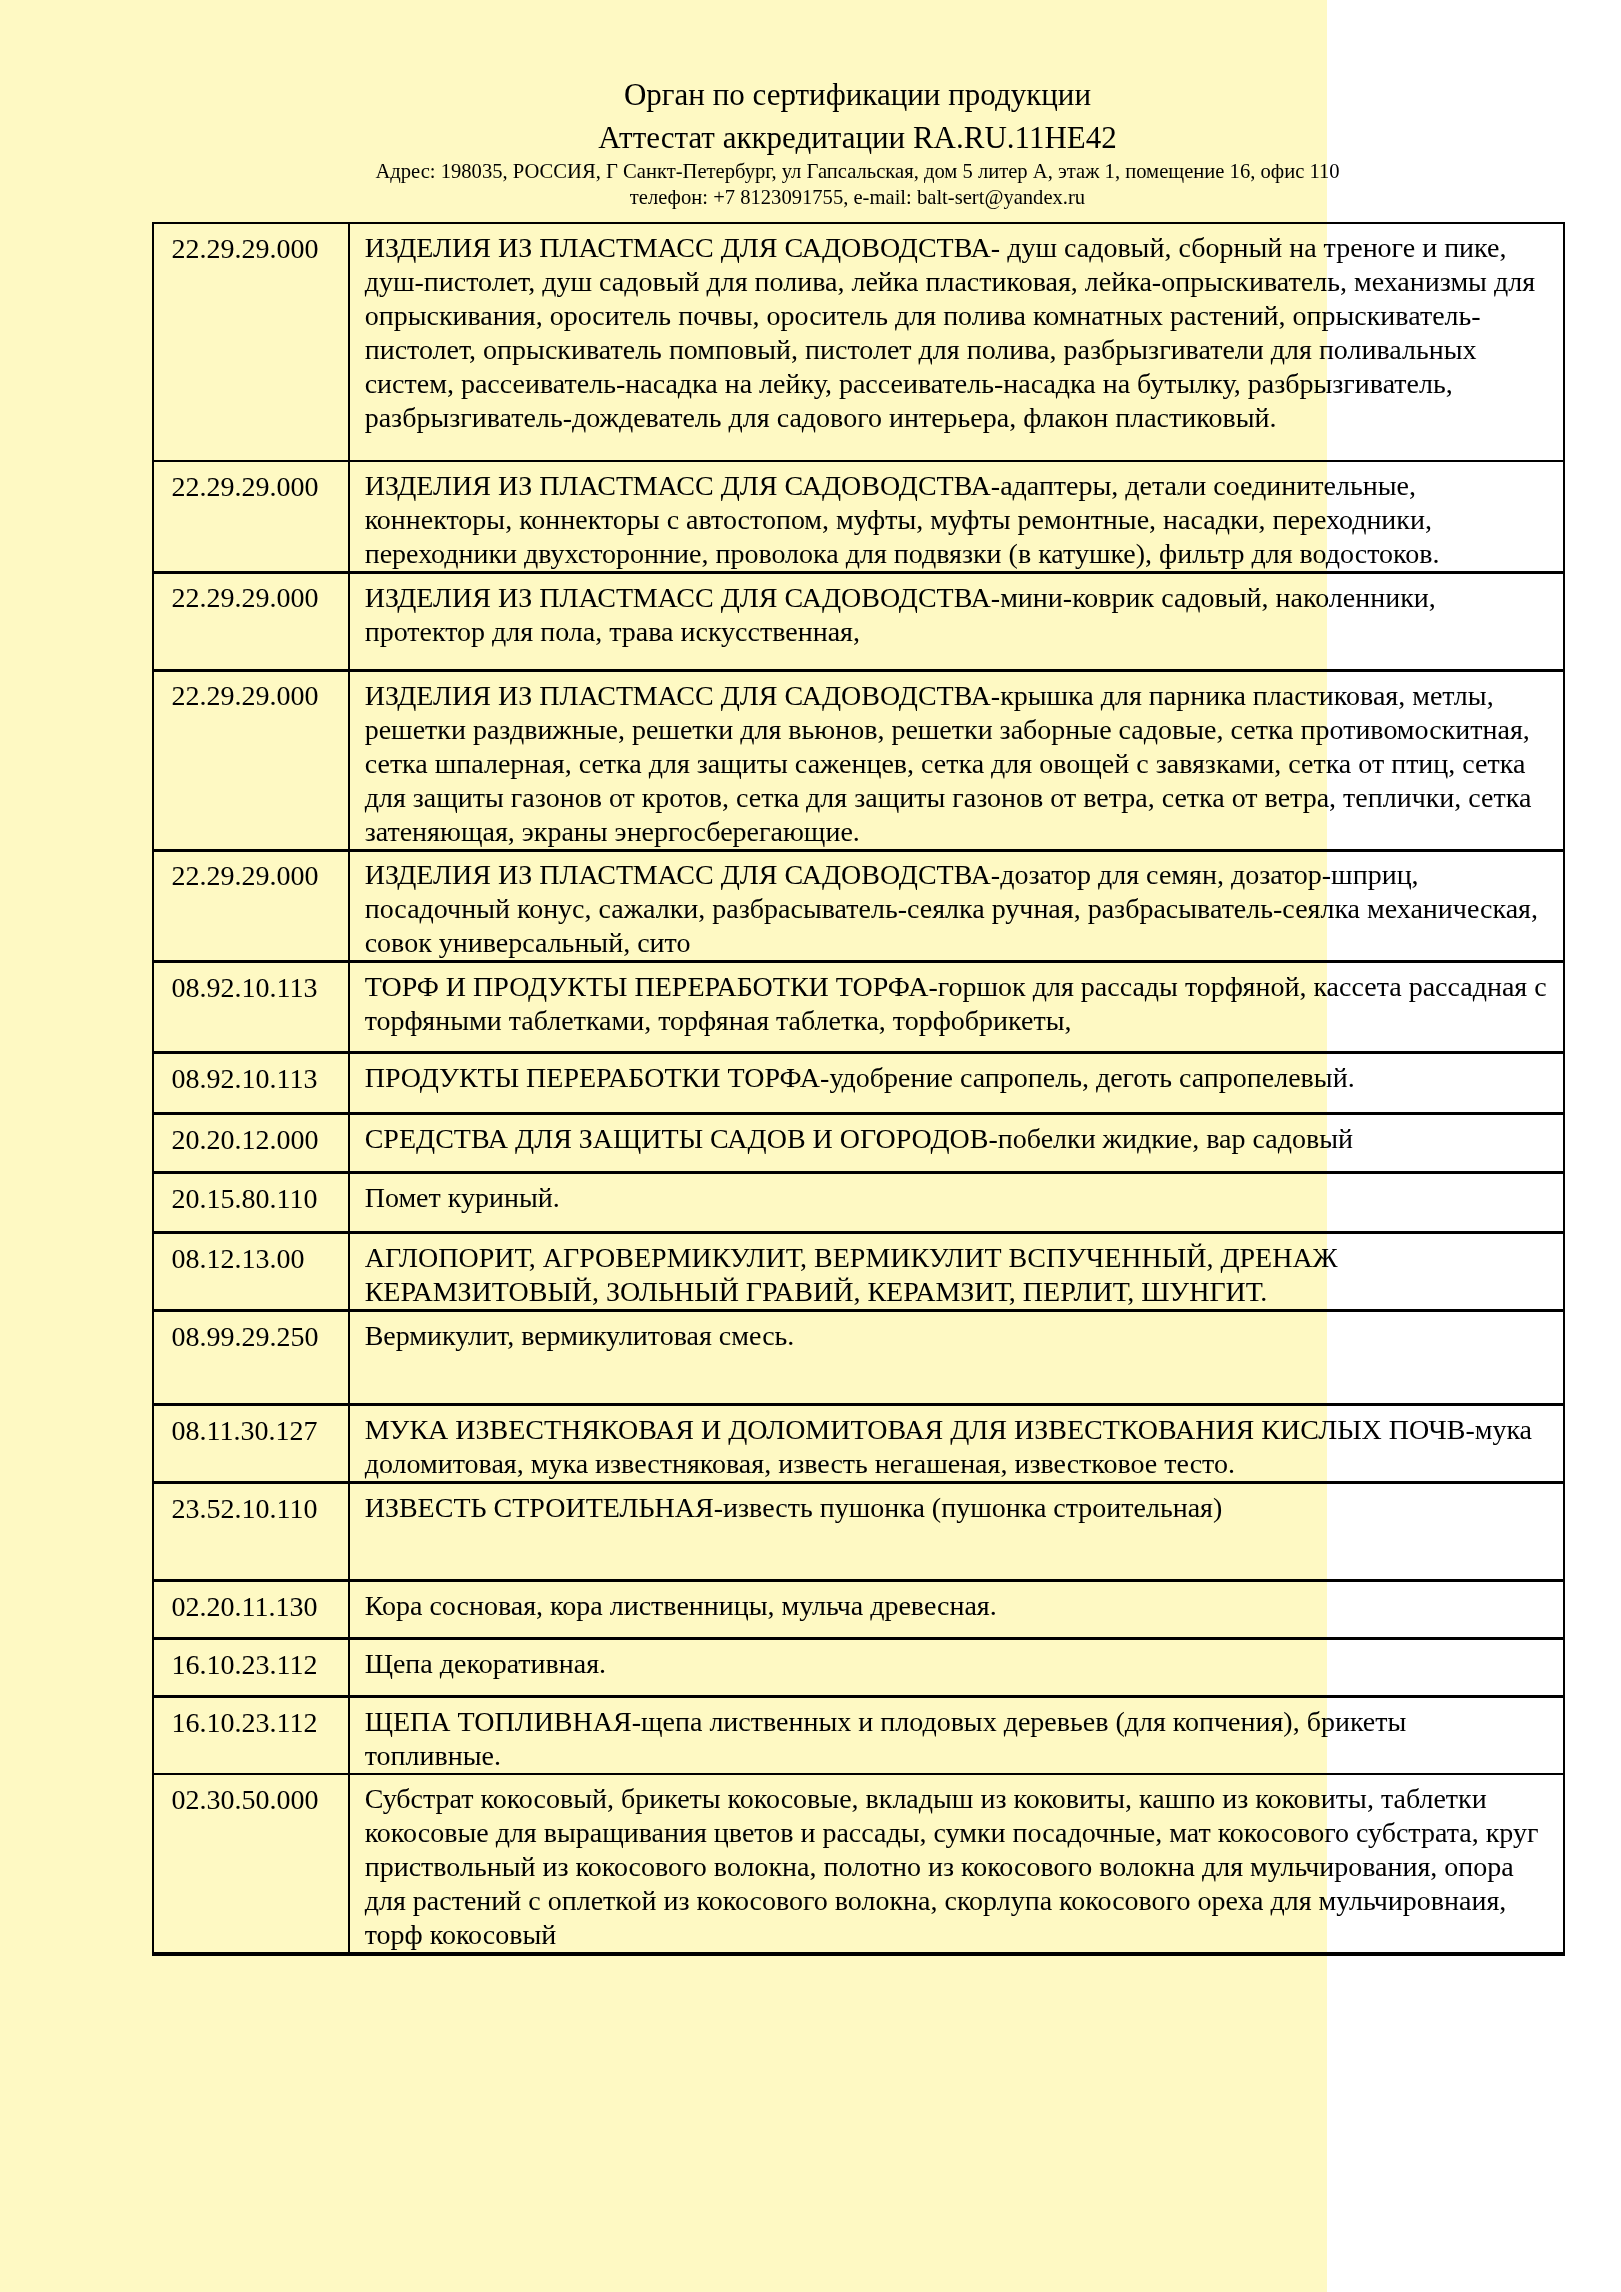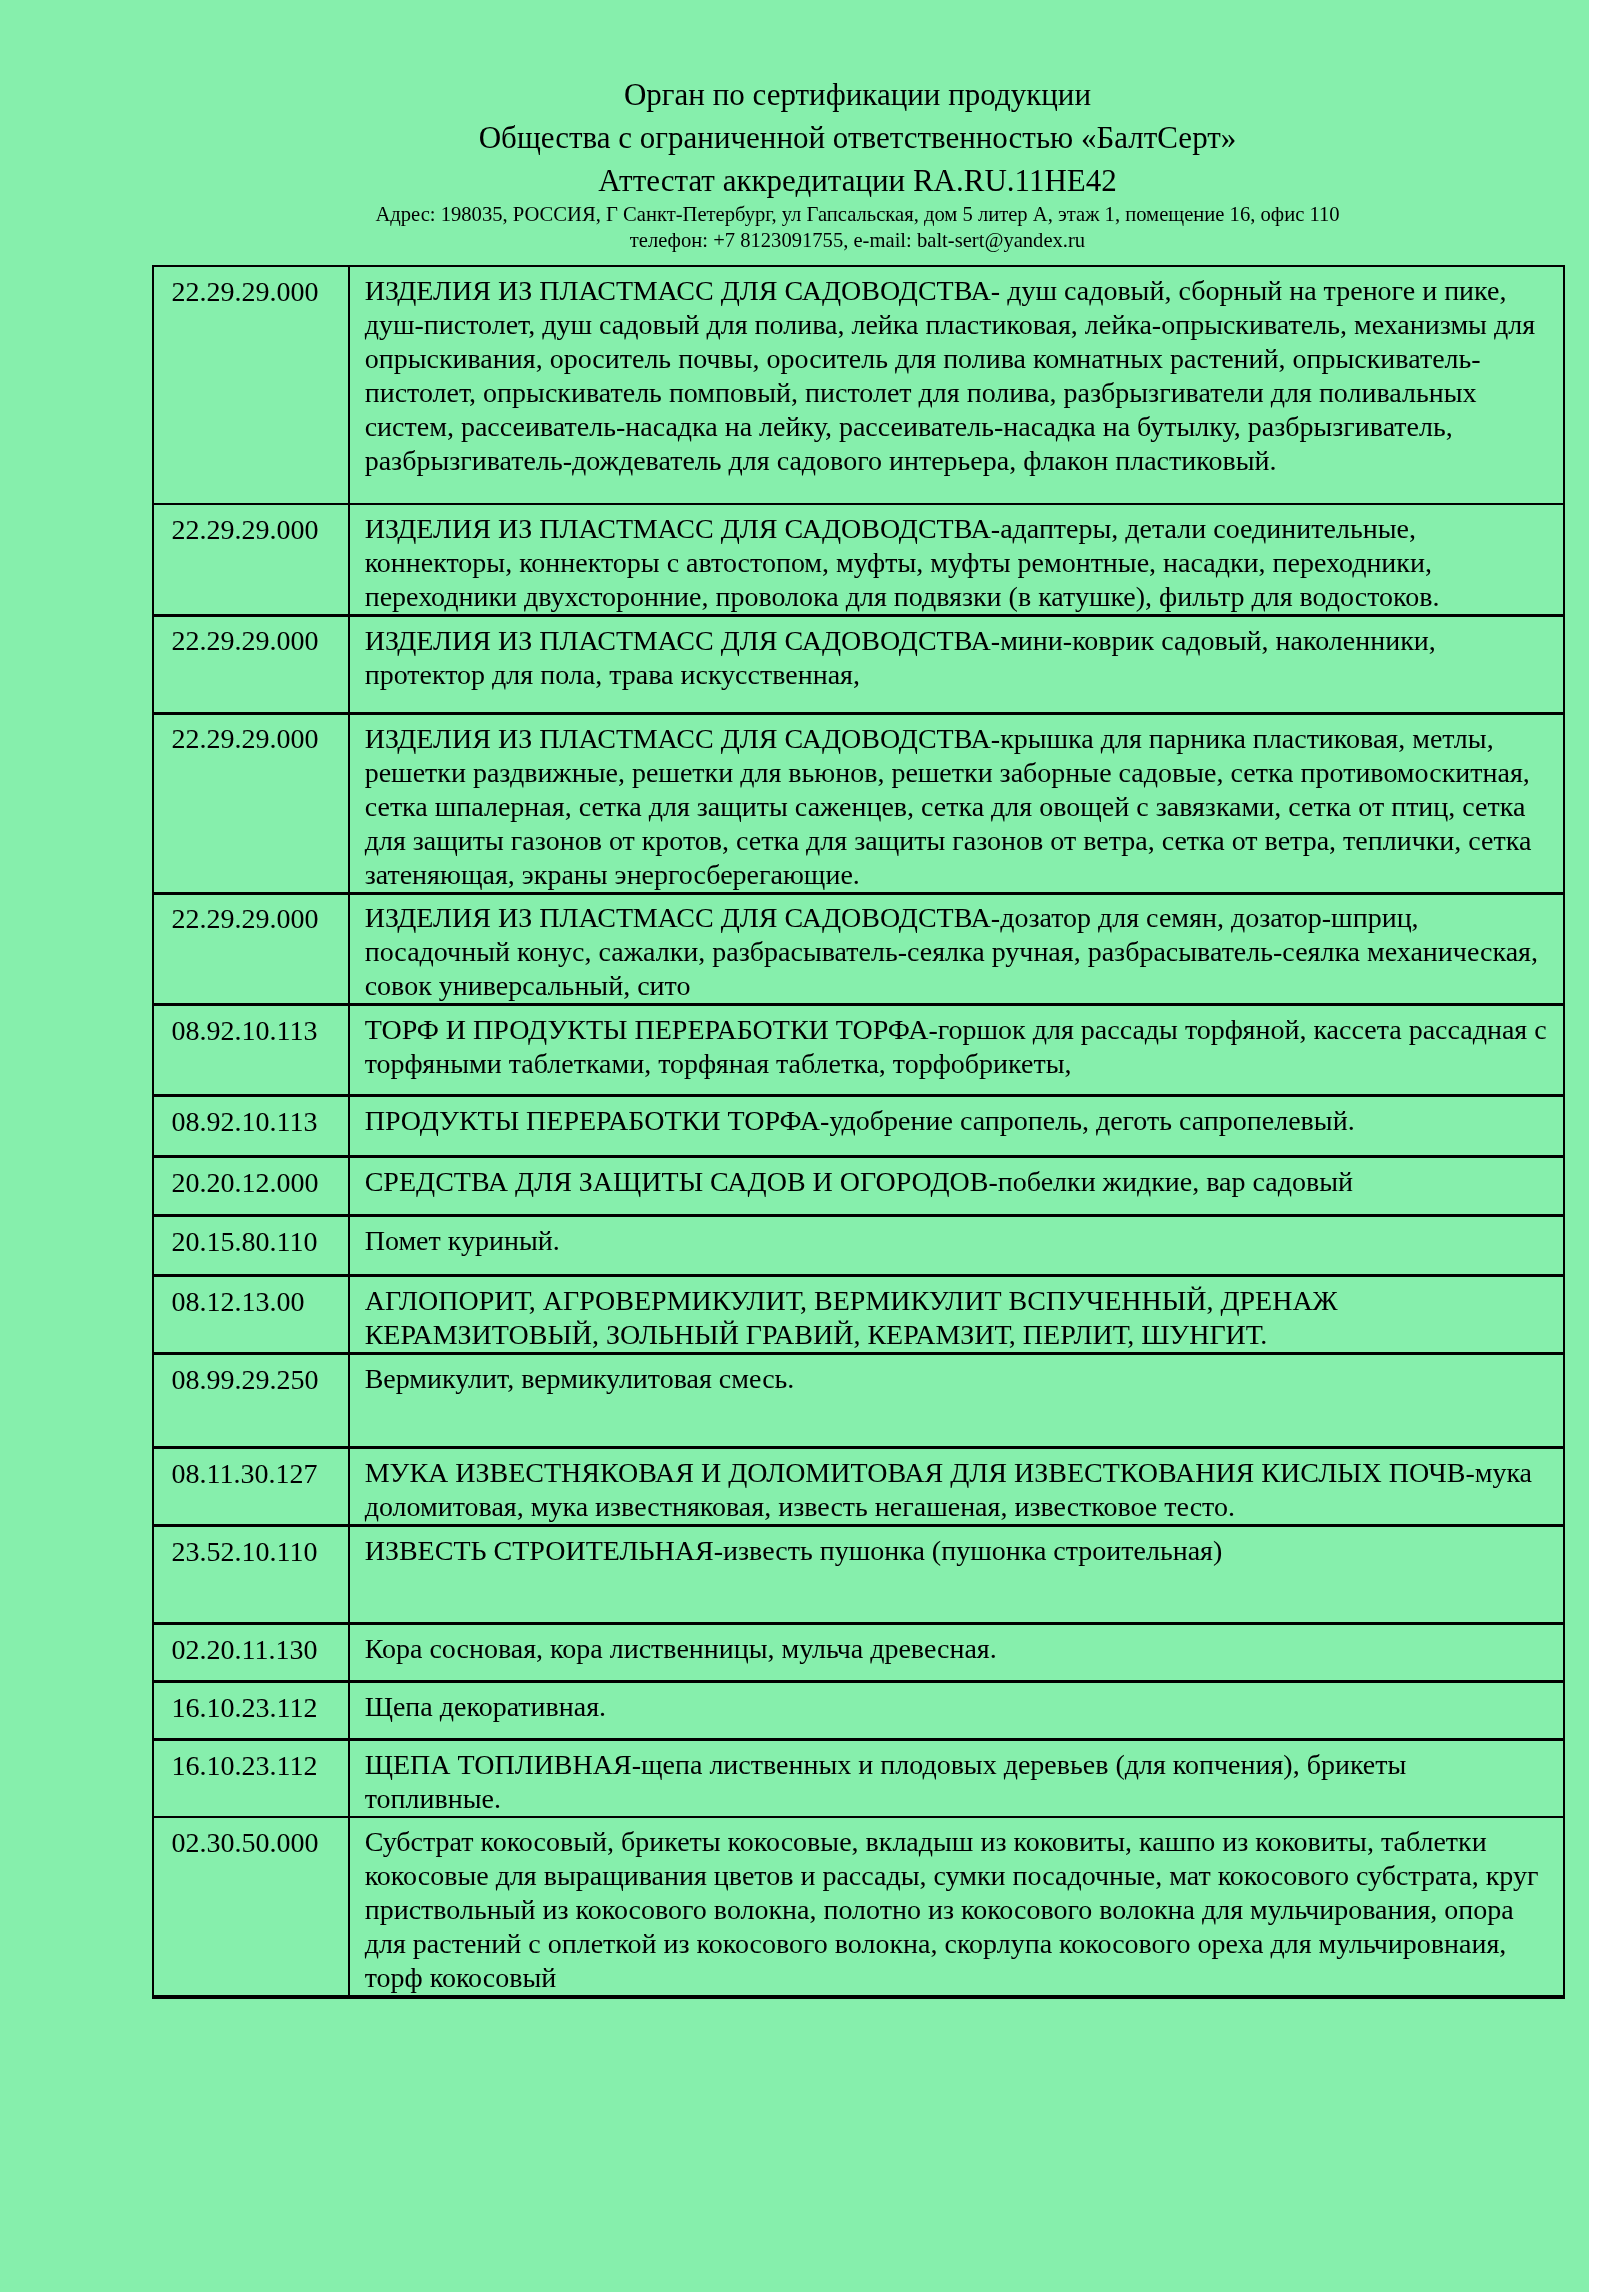--- a/index.html
+++ b/index.html
@@ -9,23 +9,23 @@
   }
   body {
     width: 1621px;
     height: 2293px;
     color: #000000;
     font-family: "Liberation Serif", "DejaVu Serif", serif;
     overflow: hidden;
   }
   .page {
     position: relative;
-    width: 1589px;
+    width: 1327px;
     height: 2293px;
-    background: #86efac;
+    background: #fef9c3;
   }
   
   .doc-header {
     padding-top: 73px;
     margin-left: 152px;
     width: 1411px;
     text-align: center;
   }
   .doc-header .title-line {
     font-size: 31px;
@@ -89,21 +89,20 @@
   .doc-table tr:nth-child(18) { height: 170px; }
   .doc-table tr:nth-child(19) { height: 68px;  }
 </style>
 </head>
 <body>
 
 <div class="page">
 
   <div class="doc-header">
     <div class="title-line">Орган по сертификации продукции</div>
-    <div class="title-line">Общества с ограниченной ответственностью «БалтСерт»</div>
     <div class="title-line">Аттестат аккредитации RA.RU.11HE42</div>
     <div class="sub-line">Адрес: 198035, РОССИЯ, Г Санкт-Петербург, ул Гапсальская, дом 5 литер А, этаж 1, помещение 16, офис 110</div>
     <div class="sub-line">телефон: +7 8123091755, e-mail: balt-sert@yandex.ru</div>
   </div>
 
   <table class="doc-table">
     <colgroup>
       <col class="col-code">
       <col class="col-desc">
     </colgroup>

